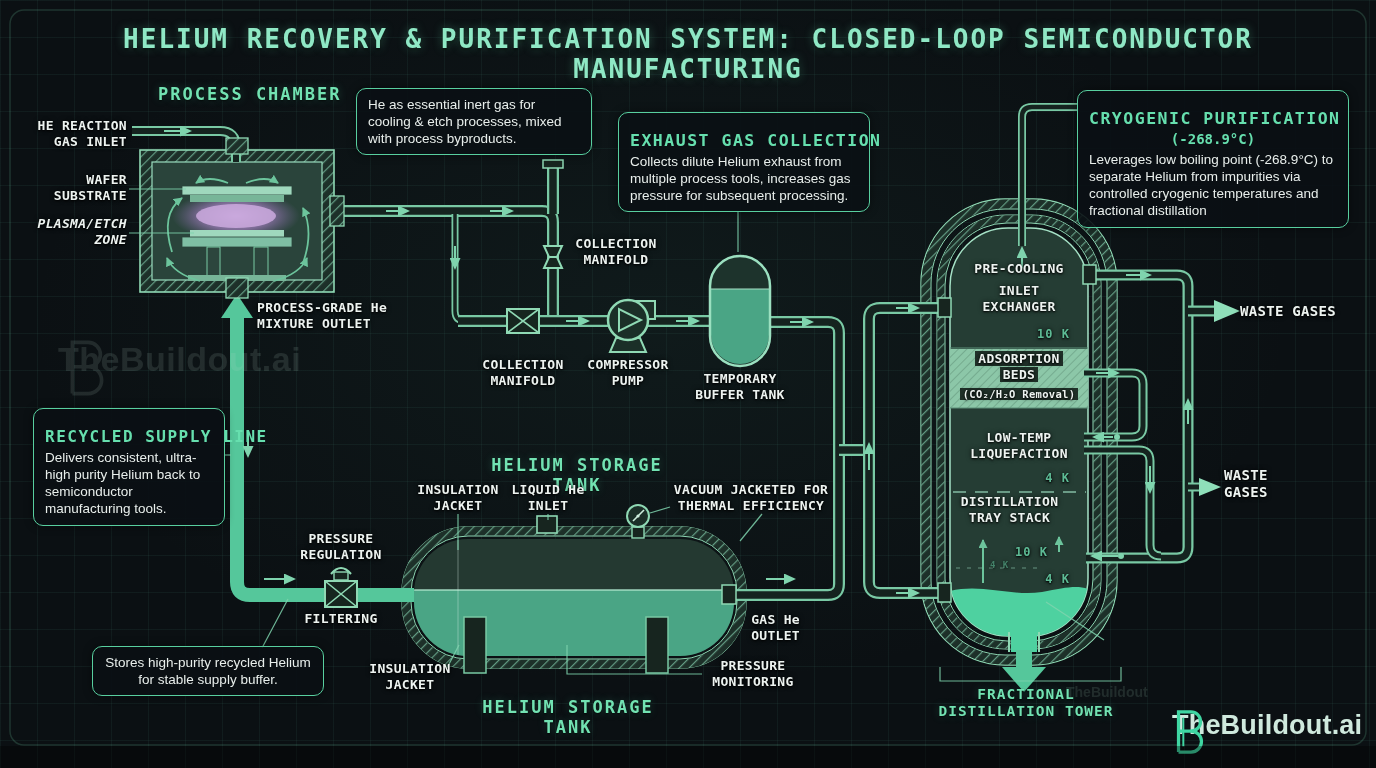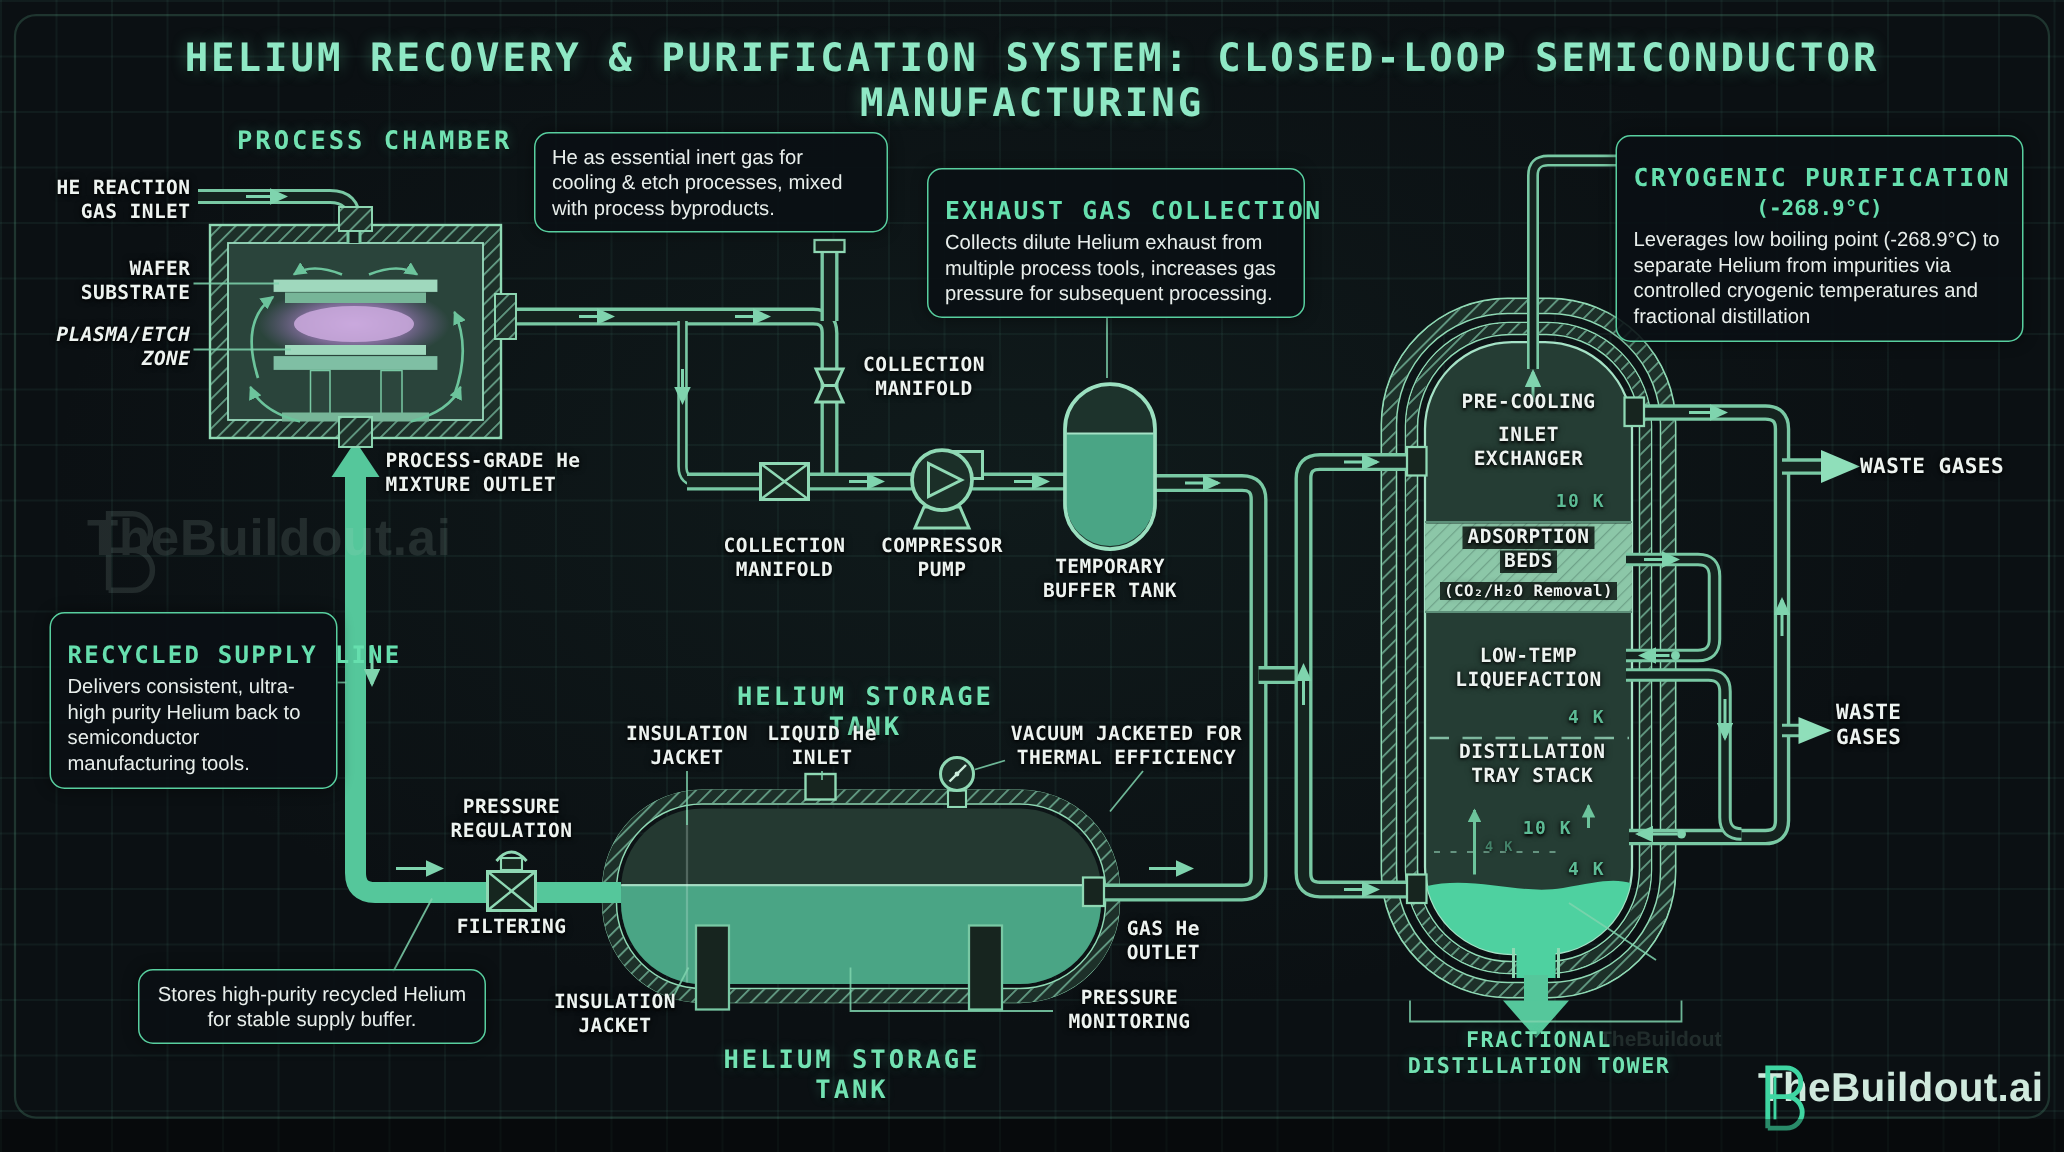--- a/index.html
+++ b/index.html
@@ -365,21 +365,21 @@
 <div class="lbl ctr" style="left:949px;top:261px;width:140px;">PRE-COOLING</div>
 <div class="lbl ctr" style="left:949px;top:283px;width:140px;">INLET
 EXCHANGER</div>
 <div class="lbl temp rt" style="left:1000px;top:327px;width:70px;">10 K</div>
 <div class="lbl ctr" style="left:949px;top:351px;width:140px;"><span class="bk">ADSORPTION
 BEDS</span></div>
 <div class="lbl ctr" style="left:945px;top:388px;width:148px;font-size:10.5px;font-weight:bold;"><span class="bk">(CO₂/H₂O Removal)</span></div>
 <div class="lbl ctr" style="left:949px;top:430px;width:140px;">LOW-TEMP
 LIQUEFACTION</div>
 <div class="lbl temp rt" style="left:1000px;top:471px;width:70px;">4 K</div>
-<div class="lbl ctr" style="left:949px;top:494px;width:121px;padding-left:12px;">DISTILLATION
+<div class="lbl ctr" style="left:949px;top:494px;width:121px;">DISTILLATION
 TRAY STACK</div>
 <div class="lbl temp rt" style="left:978px;top:545px;width:70px;">10 K</div>
 <div class="lbl temp" style="left:990px;top:560px;font-size:9px;opacity:.55;">4 K</div>
 <div class="lbl temp rt" style="left:1000px;top:572px;width:70px;">4 K</div>
 
 <div class="lbl" style="left:1240px;top:303px;font-size:14px;">WASTE GASES</div>
 <div class="lbl" style="left:1224px;top:467px;font-size:14px;">WASTE
 GASES</div>
 <div class="lbl gh ctr" style="left:926px;top:686px;width:200px;font-size:14.5px;letter-spacing:1px;">FRACTIONAL
 DISTILLATION TOWER</div>

